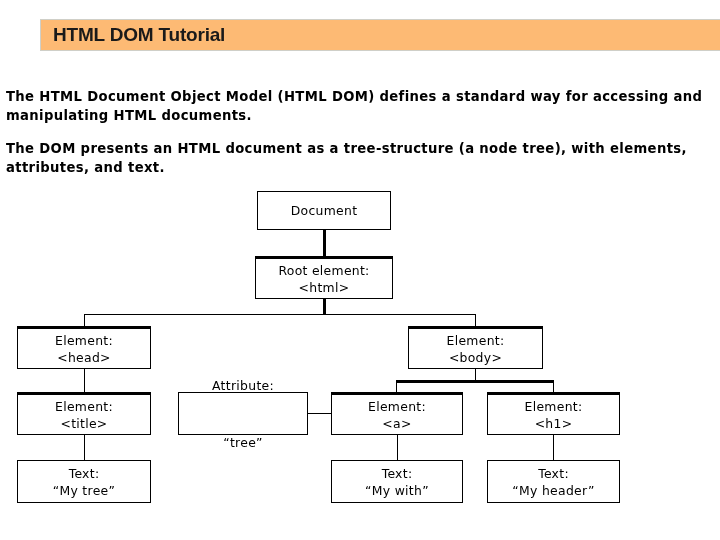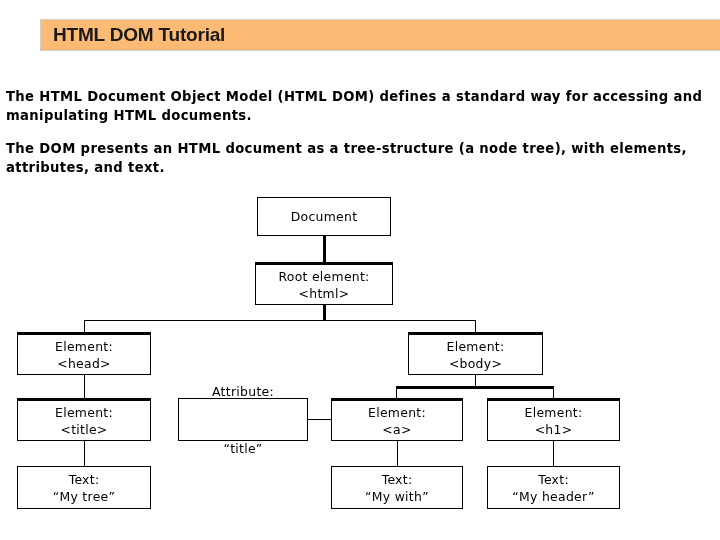--- a/index.html
+++ b/index.html
@@ -51,21 +51,21 @@
     letter-spacing: 0.35px;
     width: 712px;
   }
   #intro-para-1 { top: 87px; }
   #intro-para-2 { top: 139px; }
 
   
   #dom-tree {
     position: absolute;
     left: 0;
-    top: 10px;
+    top: 4px;
     width: 720px;
     height: 513px;
   }
   .node {
     position: absolute;
     box-sizing: border-box;
     background: #ffffff;
     border: 1px solid #000000;
     font-family: "DejaVu Sans", sans-serif;
     font-size: 12.4px;
@@ -138,21 +138,21 @@
   <div class="conn v" style="left:396px; top:376px; height:12px;"></div>
   <div class="conn v" style="left:553px; top:376px; height:12px;"></div>
 
   <div class="node has-children" style="left:17px; top:388px; width:134px; height:43px;">
     <span>Element:</span>
     <span class="line2">&lt;title&gt;</span>
   </div>
 
   <div class="node" style="left:178px; top:388px; width:130px; height:43px;gap:40px;">
     <span>Attribute:</span>
-    <span class="line2">“title”</span>
+    <span class="line2">“tree”</span>
   </div>
 
   <div class="conn h" style="left:308px; top:409px; width:23px;"></div>
 
   <div class="node has-children" style="left:331px; top:388px; width:132px; height:43px;">
     <span>Element:</span>
     <span class="line2">&lt;a&gt;</span>
   </div>
 
   <div class="node has-children" style="left:487px; top:388px; width:133px; height:43px;">

